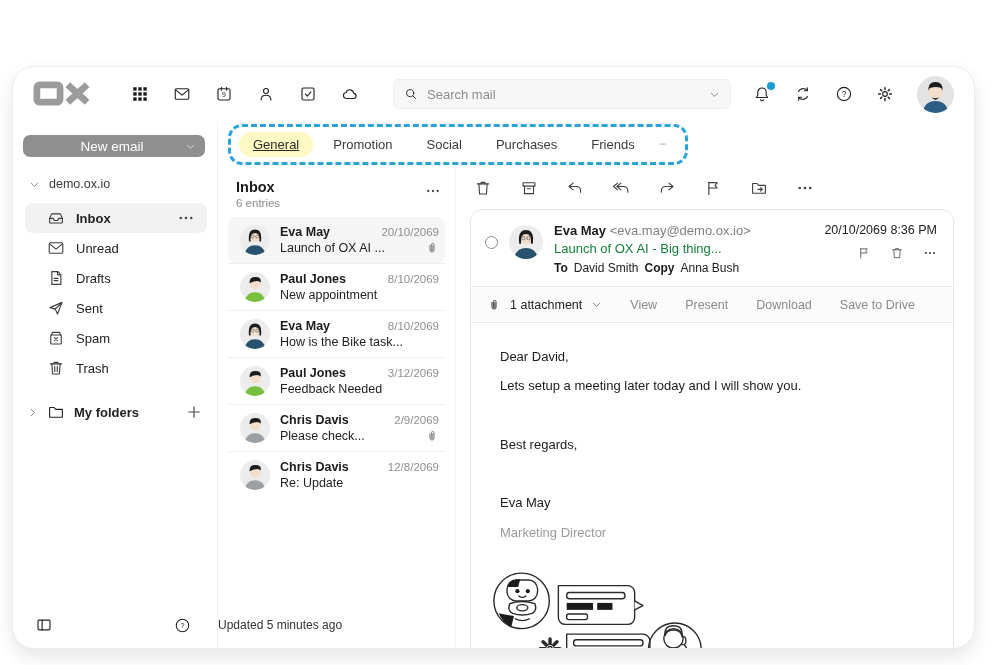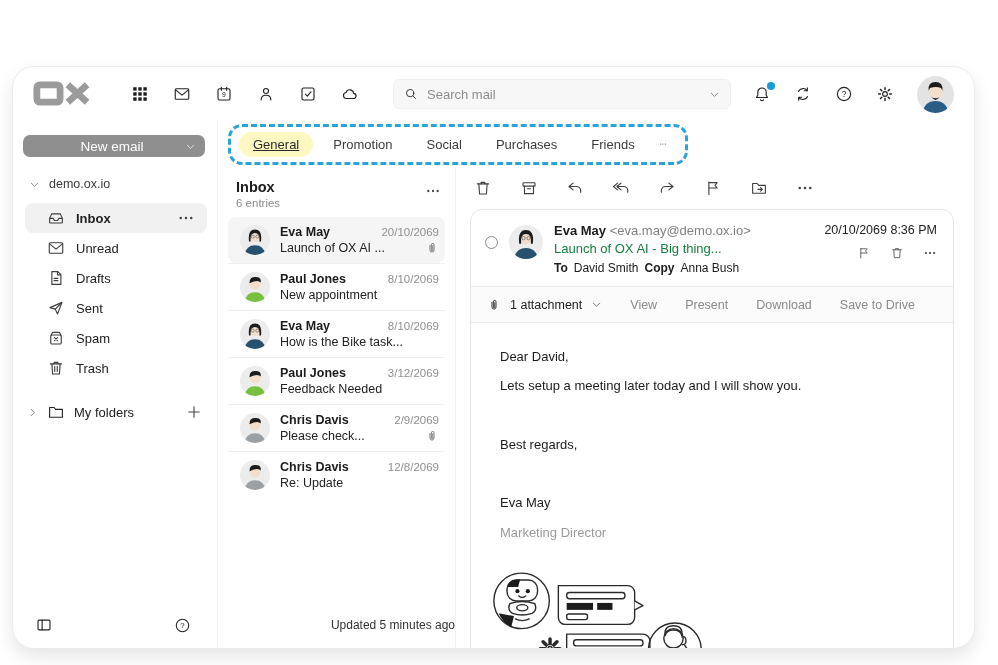--- a/index.html
+++ b/index.html
@@ -39,42 +39,42 @@
   .new-email { margin:14px 12px 0 10px; height:22px; background:#8f8f8f; border-radius:7px; color:#fff;
                display:flex; align-items:center; cursor:pointer; }
   .new-email .lbl { flex:1; text-align:center; font-size:13.5px; padding-left:26px; }
   .new-email .chev { width:30px; display:flex; justify-content:center; }
   .new-email .chev svg { stroke:#fff; }
   .account-row { display:flex; align-items:center; gap:9px; margin:20px 0 12px 16px; font-size:12.5px; color:#3a3a3a; cursor:pointer; }
   .folder { display:flex; align-items:center; gap:11px; height:30px; padding:0 12px 0 34px; font-size:13px; color:#222; cursor:pointer; }
   .folder svg { stroke:#3d3d3d; flex:0 0 auto; }
   .folder.selected { background:#f1f1f1; border-radius:8px; margin:0 10px 0 12px; padding-left:22px; font-weight:bold; }
   .folder .more { margin-left:auto; color:#444; }
-  .myfolders { display:flex; align-items:center; gap:9px; margin:20px 14px 0 14px; font-size:13px; color:#222; cursor:pointer; }
+  .myfolders { display:flex; align-items:center; gap:9px; margin:20px 14px 0 14px; font-size:13px; color:#222; cursor:pointer;font-weight:bold; }
   .myfolders .plus { margin-left:auto; }
   .side-bottom { position:absolute; left:22px; right:26px; bottom:14px; display:flex; justify-content:space-between; align-items:center; }
 
   
   .list-head { display:flex; align-items:flex-start; padding:12px 14px 4px 18px; }
   .list-title { font-size:14.5px; font-weight:bold; }
   .list-count { font-size:11.5px; color:#8a8a8a; margin-top:2px; }
   .list-head .more { margin-left:auto; color:#444; margin-top:4px; cursor:pointer; }
   .entries { padding:4px 10px 0 10px; }
   .entry { display:flex; align-items:center; gap:10px; padding:8px 6px 8px 12px; cursor:pointer; border-radius:8px; }
   .entry + .entry { border-top:1px solid #efefef; border-radius:0; }
   .entry.selected { background:#f5f5f5; }
   .av { width:30px; height:30px; flex:0 0 auto; }
   .etext { flex:1; min-width:0; }
   .erow { display:flex; align-items:baseline; }
   .ename { font-size:12.5px; font-weight:bold; color:#1b1b1b; }
   .edate { margin-left:auto; font-size:11.5px; color:#8f8f8f; }
   .esub { font-size:12.5px; color:#222; margin-top:2px; display:flex; align-items:center; }
   .esub .clip { margin-left:auto; }
   .clip svg { stroke:#6d6d6d; }
-  .list-foot { position:absolute; bottom:16px; left:0; right:0; text-align:right; font-size:12px; color:#333; }
+  .list-foot { position:absolute; bottom:16px; left:0; right:0; text-align:left; font-size:12px; color:#333; }
 
   
   .toolbar { height:42px; display:flex; align-items:center; gap:28px; padding-left:4px; }
   .toolbar svg { stroke:#3f3f3f; cursor:pointer; }
   .mailcard { border:1px solid #e5e5e5; border-radius:12px; }
   .mailhead { display:flex; gap:11px; padding:13px 16px 11px 14px; }
   .radio { width:13px; height:13px; border:1.5px solid #8a8a8a; border-radius:50%; margin-top:13px; flex:0 0 auto; cursor:pointer; }
   .av-md { width:34px; height:34px; flex:0 0 auto; margin-top:2px; }
   .mh-line1 { font-size:13px; }
   .mh-name { font-weight:bold; }

